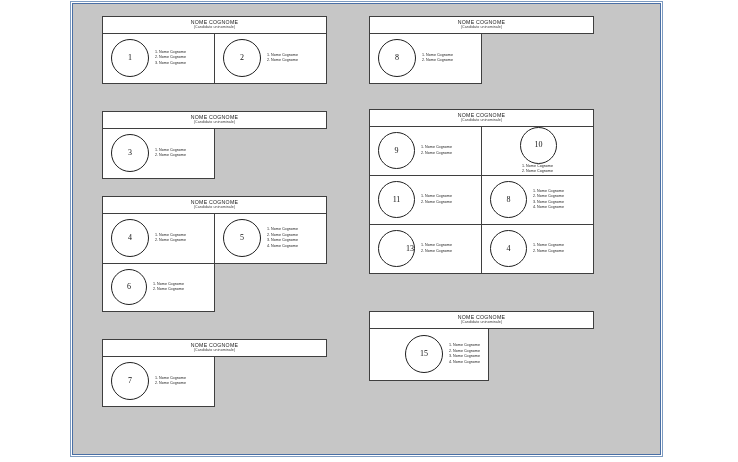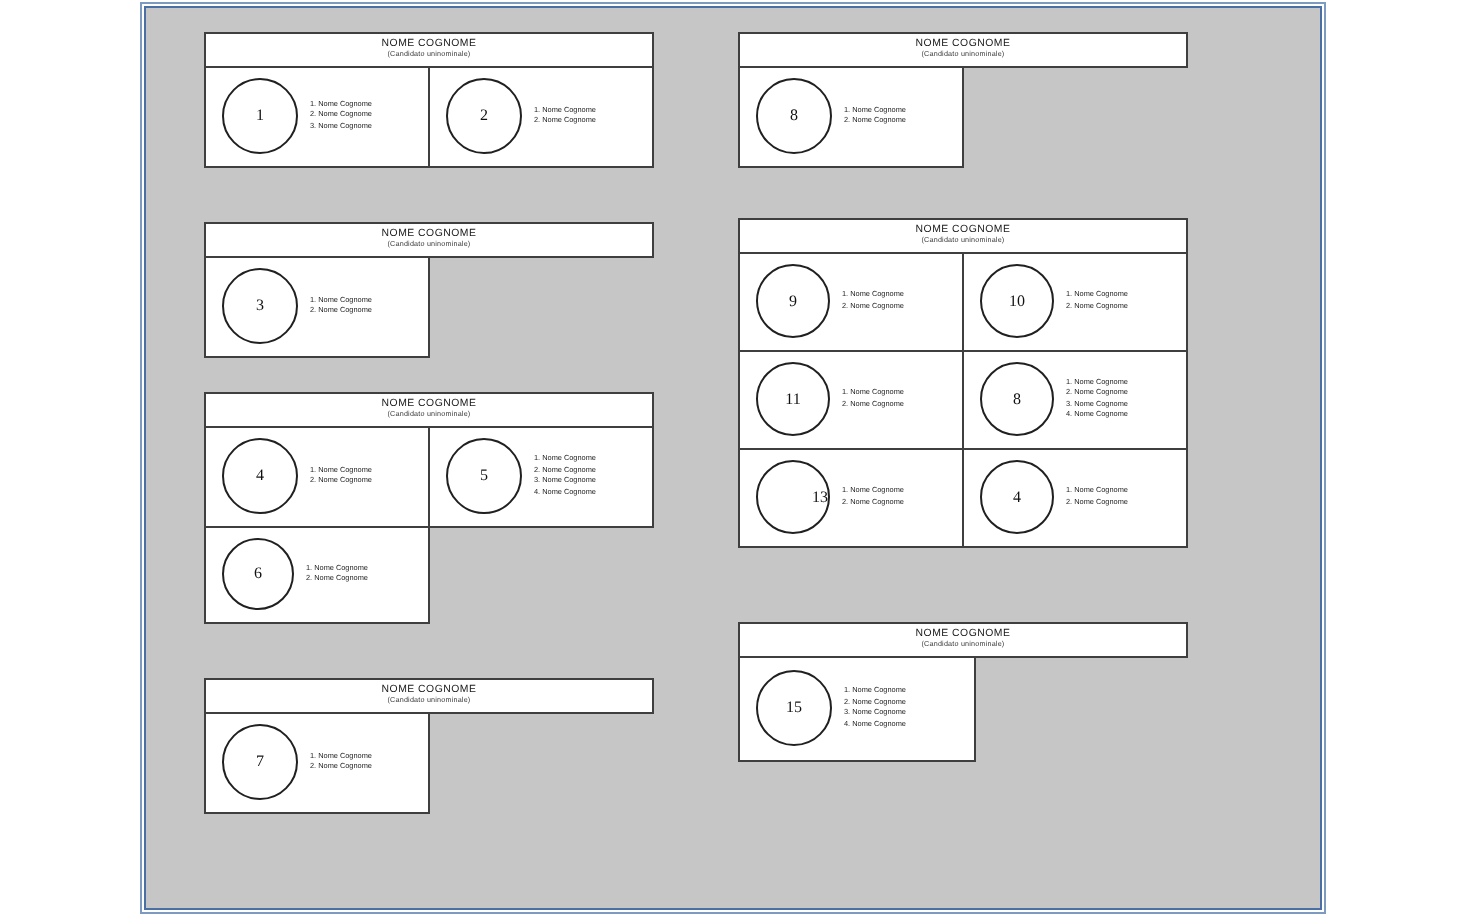--- a/index.html
+++ b/index.html
@@ -260,21 +260,21 @@
           <div class="group-row" style="height: 49px;">
             <div class="symbol-cell" style="width: 113px; height: 49px;">
               <div class="symbol-circle" style="width: 37px; height: 37px; margin-left: 8px; margin-right: 6px;">
                 <span class="sym-num">9</span>
               </div>
               <ul class="candidate-list">
                 <li>1. Nome Cognome</li>
                 <li>2. Nome Cognome</li>
               </ul>
             </div>
-            <div class="symbol-cell" style="width: 112px; height: 49px;">
+            <div class="symbol-cell" style="width: 112px; height: 49px; flex-direction: column;">
               <div class="symbol-circle" style="width: 37px; height: 37px; margin-left: 8px; margin-right: 6px;">
                 <span class="sym-num">10</span>
               </div>
               <ul class="candidate-list">
                 <li>1. Nome Cognome</li>
                 <li>2. Nome Cognome</li>
               </ul>
             </div>
           </div>
           <div class="group-row" style="height: 49px;">
@@ -319,21 +319,21 @@
               </ul>
             </div>
           </div>
         </div>
         <div class="party-group" style="top: 307px; left: 0px; width: 225px;">
           <div class="group-header">
             <div class="cand-name">NOME COGNOME</div>
             <div class="cand-sub">(Candidato uninominale)</div>
           </div>
           <div class="group-row" style="height: 52px;">
-            <div class="symbol-cell" style="width: 126px; height: 52px;">
+            <div class="symbol-cell" style="width: 126px; height: 52px; padding-left: 27px;">
               <div class="symbol-circle" style="width: 38px; height: 38px; margin-left: 8px; margin-right: 6px;">
                 <span class="sym-num">15</span>
               </div>
               <ul class="candidate-list">
                 <li>1. Nome Cognome</li>
                 <li>2. Nome Cognome</li>
                 <li>3. Nome Cognome</li>
                 <li>4. Nome Cognome</li>
               </ul>
             </div>

